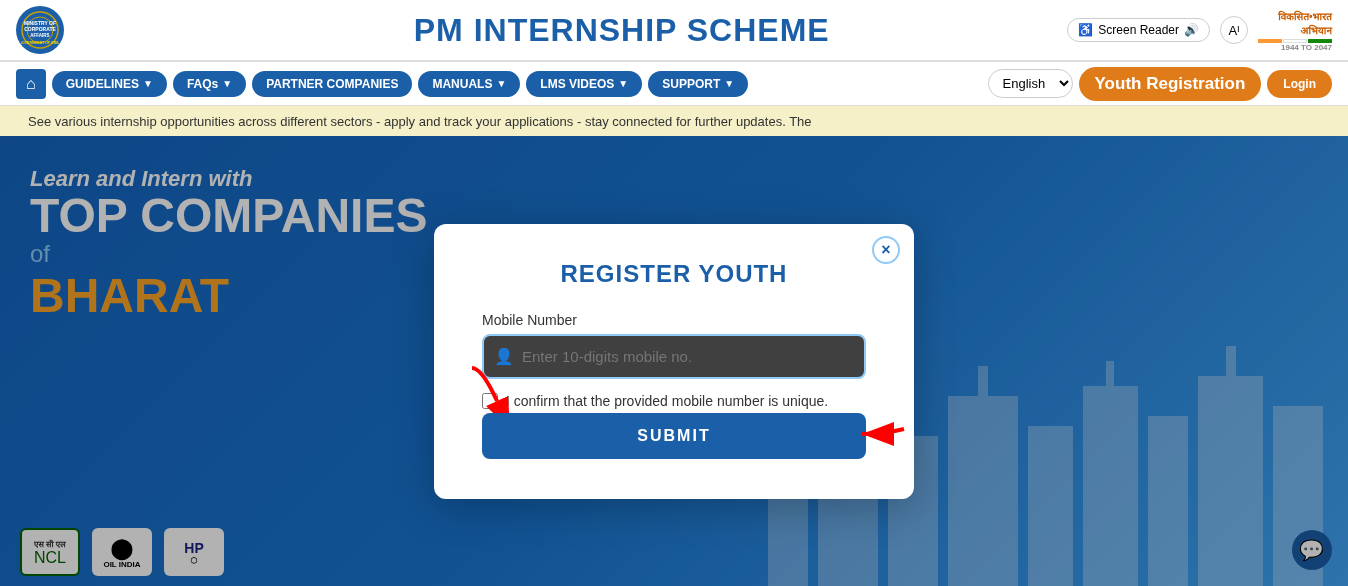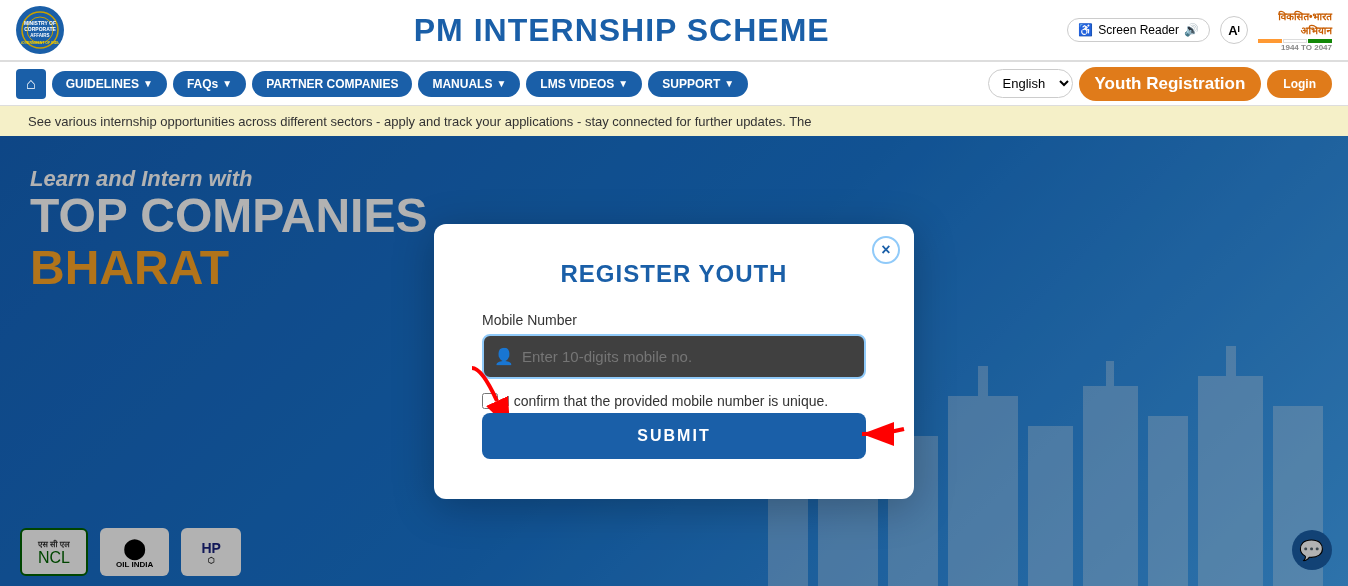--- a/index.html
+++ b/index.html
@@ -64,21 +64,21 @@
     .font-btn {
       width: 28px;
       height: 28px;
       border: 1px solid #ccc;
       border-radius: 50%;
       background: #fff;
       display: flex;
       align-items: center;
       justify-content: center;
       font-size: 13px;
-      font-weight: bold;
+      font-weight: normal;
       cursor: pointer;
     }
     .viksit-logo {
       display: flex;
       flex-direction: column;
       align-items: flex-end;
       font-size: 10px;
       color: #c85c00;
       font-weight: bold;
       justify-content: space-between;
@@ -214,21 +214,21 @@
       position: absolute;
       bottom: 10px;
       left: 20px;
       display: flex;
       gap: 12px;
       align-items: center;
     }
     .company-logo {
       background: white;
       border-radius: 6px;
-      padding: 4px 16px;
+      padding: 4px 8px;
       height: 48px;
       display: flex;
       align-items: center;
       justify-content: center;
       font-size: 10px;
       font-weight: bold;
       min-width: 60px;
     }
     .ncl-logo { color: #006400; border: 2px solid #006400; }
     .oil-logo { color: #000; }
@@ -465,20 +465,21 @@
     <rect x="358" y="55" width="8" height="26" fill="white"></rect>
     <rect x="400" y="110" width="40" height="170" fill="white"></rect>
     <rect x="450" y="70" width="65" height="210" fill="white"></rect>
     <rect x="478" y="40" width="10" height="32" fill="white"></rect>
     <rect x="525" y="100" width="50" height="180" fill="white"></rect>
   </svg>
 
   <div class="hero-text">
     <div class="learn">Learn and Intern with</div>
     <div class="top-companies">TOP COMPANIES</div>
+    <div class="of">of</div>
     <div class="bharat">BHARAT</div>
   </div>
 
   <div class="logos-bar">
     <div class="company-logo ncl-logo">
       <div>
         <div style="font-size:8px;color:#333;">एस सी एल</div>
         <div style="font-size:16px;font-weight:400;color:#006400;">NCL</div>
       </div>
     </div>

